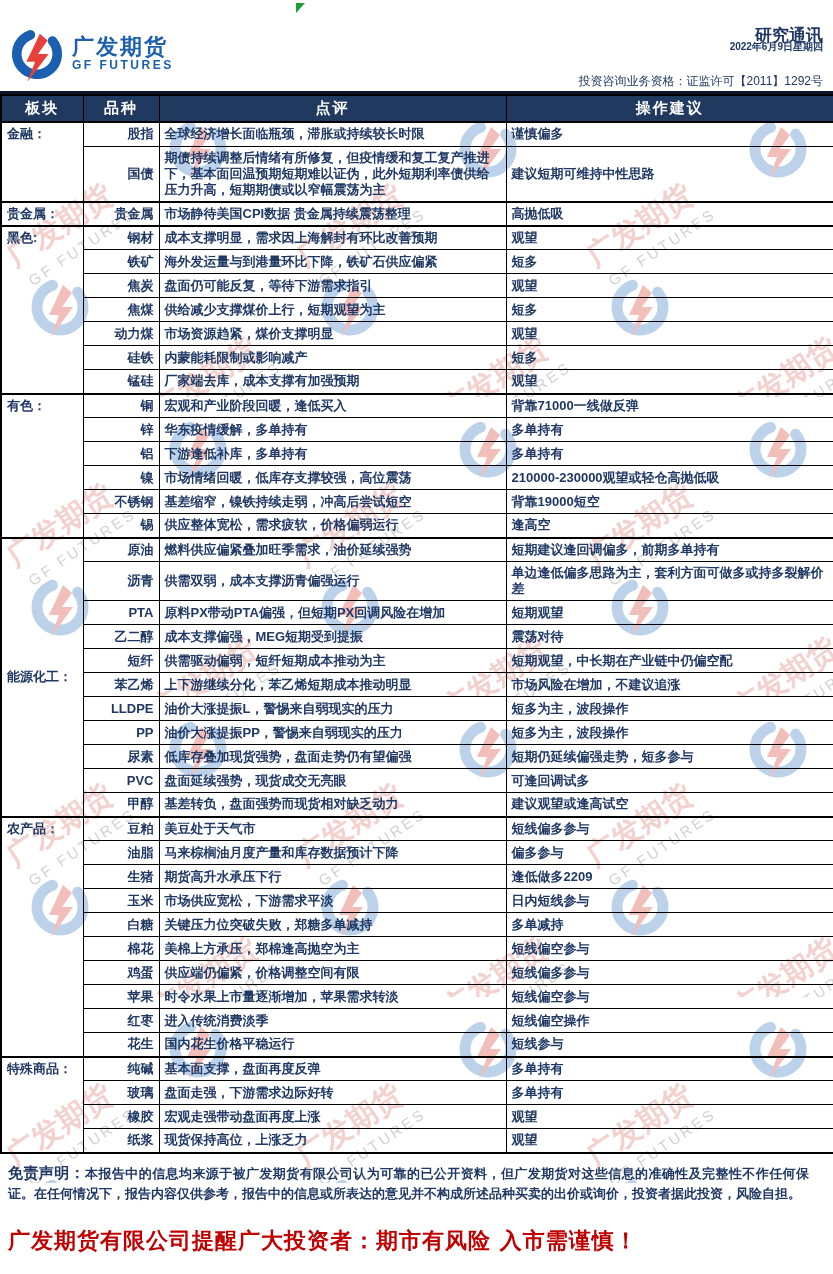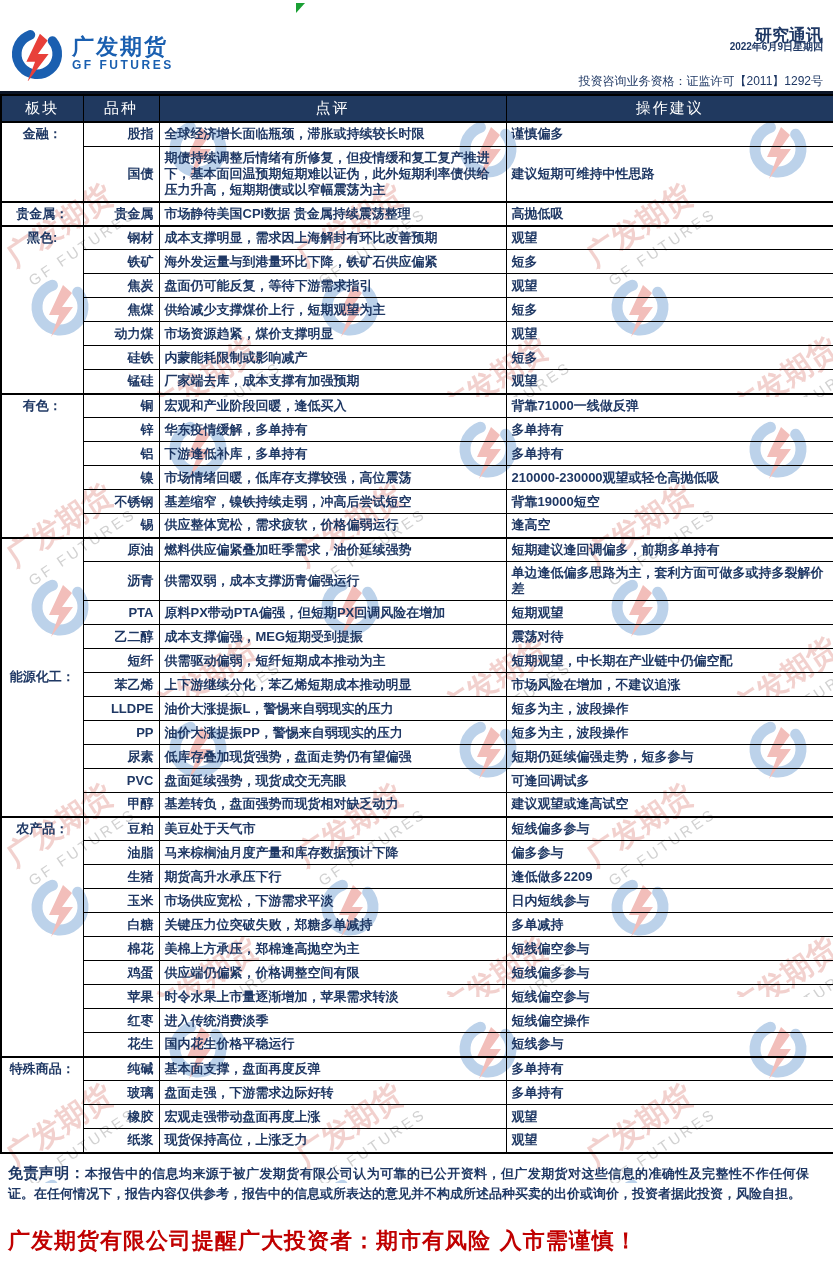--- a/index.html
+++ b/index.html
@@ -20,25 +20,25 @@
   .logo-en { font-size:12px; font-weight:bold; letter-spacing:2.5px; }
   .top-flag { position:absolute; left:296px; top:3px; width:0; height:0;
               border-right:9px solid transparent; border-top:10px solid #1aa034; z-index:3; }
 
   
   .watermark { position:absolute; left:0; top:97px; z-index:0; pointer-events:none; }
 
   
   table.report { position:relative; z-index:1; width:833px; border-collapse:collapse;
                  table-layout:fixed; border:2px solid #000; background:transparent; }
-  table.report th { background:#20395f; color:#ffffff; font-size:15px; font-weight:normal;
+  table.report th { background:#20395f; color:#ffffff; font-size:15px; font-weight:bold;
                     border:1px solid #000; height:27px; padding:2px; letter-spacing:2px; }
   table.report td { border:1px solid #000; color:#1f3864; font-size:13px; font-weight:600;
                     height:24px; padding:3px 5px; line-height:16px; background:transparent; }
-  td.sector  { font-weight:bold; font-size:14px; text-align:center; vertical-align:top; padding-top:4px; }
+  td.sector  { font-weight:bold; font-size:14px; vertical-align:top; padding-top:4px; }
   td.sector-4 { vertical-align:middle; padding-top:3px; }
   td.variety { text-align:right; font-weight:bold; }
   td.comment, td.advice { text-align:left; }
   td.tall { line-height:24px; }
   tr.group-start td { border-top:2px solid #000; }
   td.flag { background:linear-gradient(135deg,#1aa034 4px,transparent 4.5px);
             background-repeat:no-repeat; background-size:10px 10px; }
 
   
   .disclaimer { position:relative; z-index:2; margin:7px 24px 0 8px; font-size:13px;

